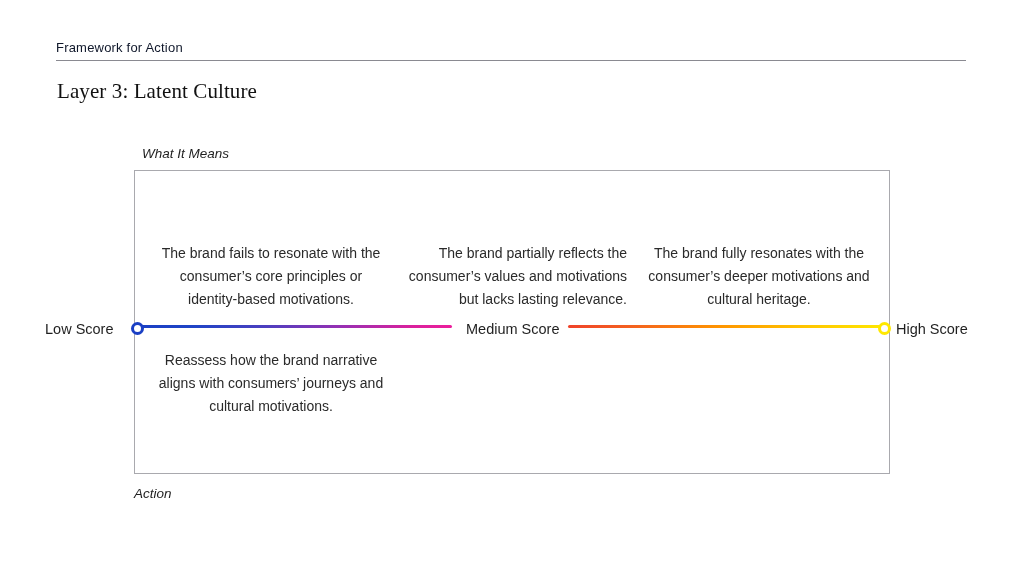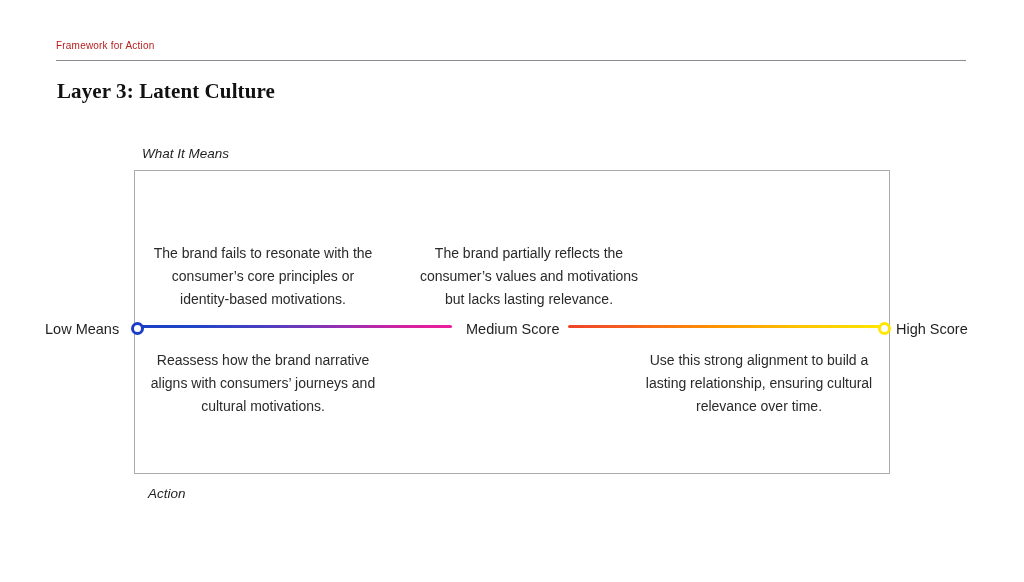--- a/index.html
+++ b/index.html
@@ -17,58 +17,58 @@
     color: #1a1a1a;
     -webkit-font-smoothing: antialiased;
   }
 
   
   .eyebrow {
     position: absolute;
     left: 56px;
     top: 40px;
     font-family: "Liberation Sans", sans-serif;
-    font-size: 10px;
+    font-size: 13px;
     font-weight: 400;
     letter-spacing: 0.2px;
-    color: #b91c1c;
+    color: #0f172a;
     white-space: nowrap;
   }
   .header-rule {
     position: absolute;
     left: 56px;
     top: 60px;
     width: 910px;
     height: 1px;
     background: #8a8a91;
   }
   .slide-title {
     position: absolute;
     left: 57px;
     top: 79px;
     font-family: "Liberation Serif", serif;
     font-size: 21px;
-    font-weight: 700;
+    font-weight: 400;
     letter-spacing: 0.1px;
     color: #111111;
     white-space: nowrap;
   }
 
   
   .axis-caption {
     position: absolute;
     font-family: "Liberation Sans", sans-serif;
     font-size: 13.5px;
     font-style: italic;
     font-weight: 400;
     color: #1f1f1f;
     white-space: nowrap;
   }
   .axis-caption.top    { left: 134px; top: 146px; margin-left: 8px; }
-  .axis-caption.bottom { left: 148px; top: 486px; }
+  .axis-caption.bottom { left: 134px; top: 486px; }
 
   
   .frame {
     position: absolute;
     left: 134px;
     top: 170px;
     width: 756px;
     height: 304px;
     border: 1px solid #a9a9ae;
     box-sizing: border-box;
@@ -93,22 +93,22 @@
     width: 756px;
     height: 115px;
   }
   .band-bottom {
     position: absolute;
     left: 134px;
     top: 349px;
     width: 852px;
     height: 100px;
   }
-  .c1 { left: 14px;  width: 230px; }
-  .c2 { left: 281px; width: 228px; }
+  .c1 { left: 22px;  width: 230px; }
+  .c2 { left: 265px; width: 228px; text-align: right; }
   .c3 { left: 508px; width: 234px; }
 
   
   .scale {
     position: absolute;
     left: 137px;
     top: 322px;
     width: 748px;
     height: 9px;
   }
@@ -176,29 +176,29 @@
 
 <div class="axis-caption top">What It Means</div>
 
 <div class="axis-caption bottom">Action</div>
 
 <div class="frame"></div>
 
 <div class="band-top">
   <div class="col top-row c1">The brand fails to resonate with the consumer’s core principles or identity-based motivations.</div>
   <div class="col top-row c2">The brand partially reflects the consumer’s values and motivations but lacks lasting relevance.</div>
+  <div class="col top-row c3">The brand fully resonates with the consumer’s deeper motivations and cultural heritage.</div>
 </div>
 
 <div class="band-bottom">
   <div class="col bottom-row c1">Reassess how the brand narrative aligns with consumers’ journeys and cultural motivations.</div>
-  <div class="col bottom-row c3">Use this strong alignment to build a lasting relationship, ensuring cultural relevance over time.</div>
 </div>
 
 <div class="scale">
   <div class="scale-seg left"></div>
   <div class="scale-seg right"></div>
   <div class="endpoint low"></div>
   <div class="endpoint high"></div>
 </div>
 
-<div class="scale-label low">Low Means</div>
+<div class="scale-label low">Low Score</div>
 <div class="scale-label medium">Medium Score</div>
 <div class="scale-label high">High Score</div>
 
 </body></html>

